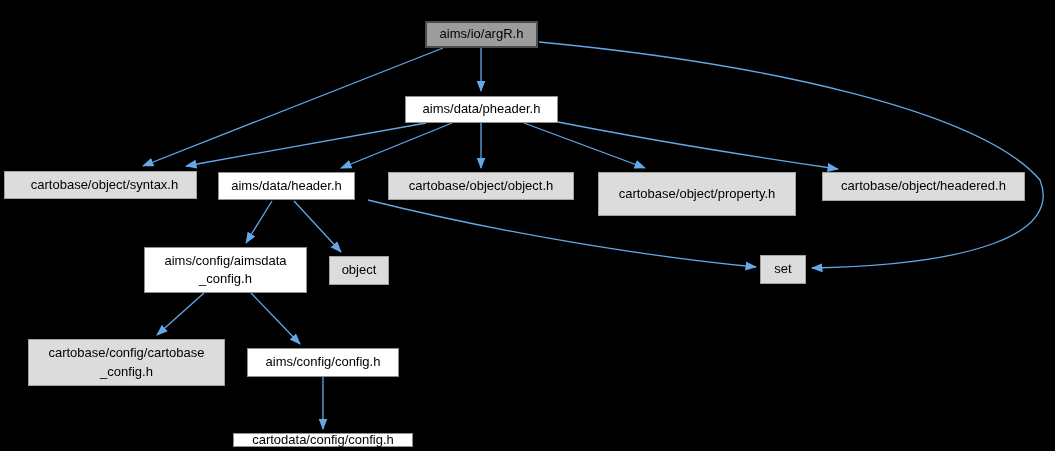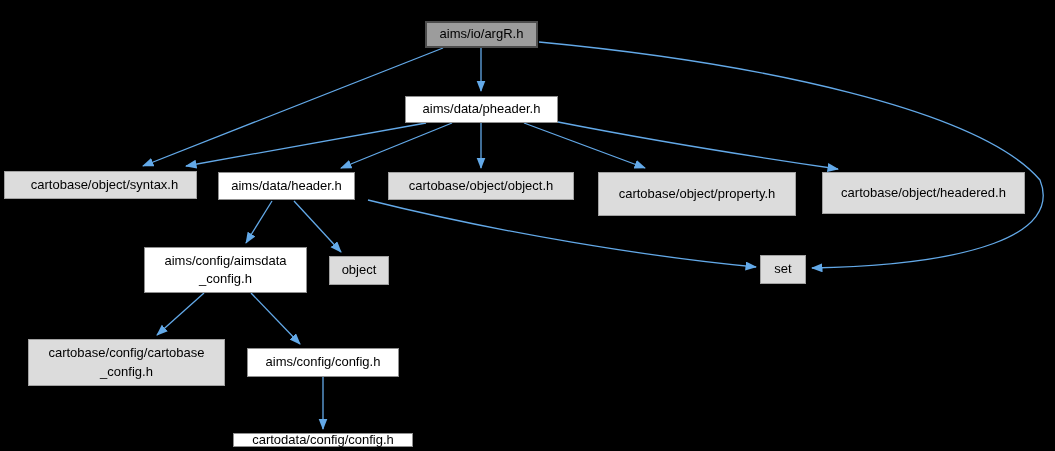--- a/index.html
+++ b/index.html
@@ -104,21 +104,21 @@
   </div>
 
   <div class="node leaf" style="left:388px; top:157px; width:186px; height:28px;">
     <span>cartobase/object/object.h</span>
   </div>
 
   <div class="node leaf" style="left:598px; top:157px; width:198px; height:44px;">
     <span>cartobase/object/property.h</span>
   </div>
 
-  <div class="node leaf" style="left:822px; top:157px; width:203px; height:42px;">
+  <div class="node leaf" style="left:822px; top:157px; width:203px; height:29px;">
     <span>cartobase/object/headered.h</span>
   </div>
 
   <div class="node internal" style="left:144px; top:232px; width:163px; height:46px;">
     <span>aims/config/aimsdata</span>
     <span>_config.h</span>
   </div>
 
   <div class="node leaf" style="left:329px; top:241px; width:60px; height:29px;">
     <span>object</span>

